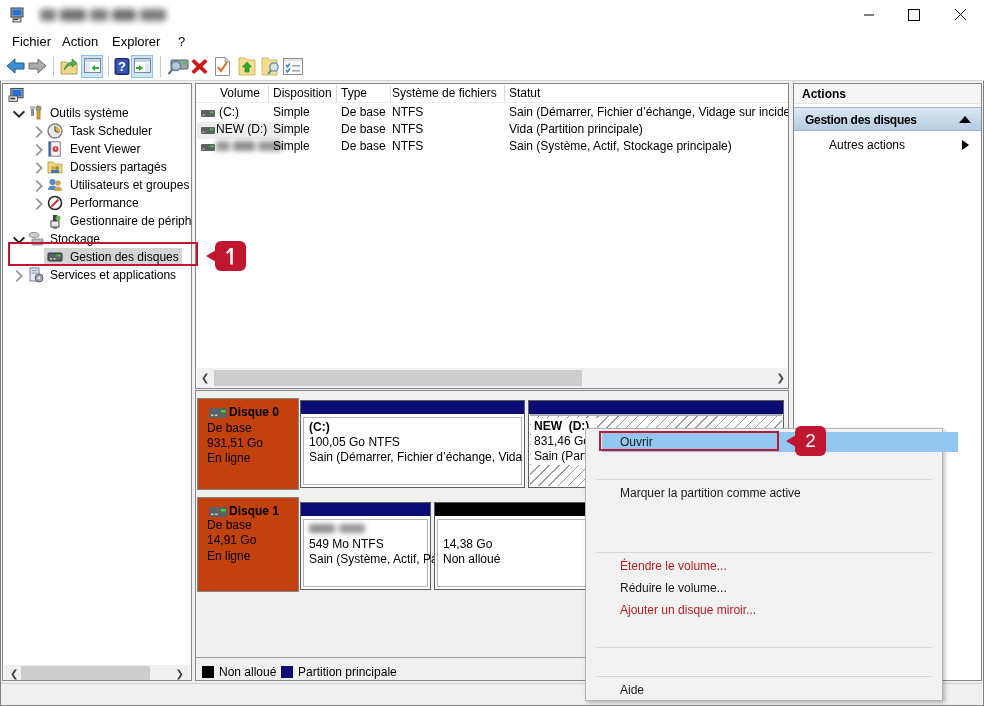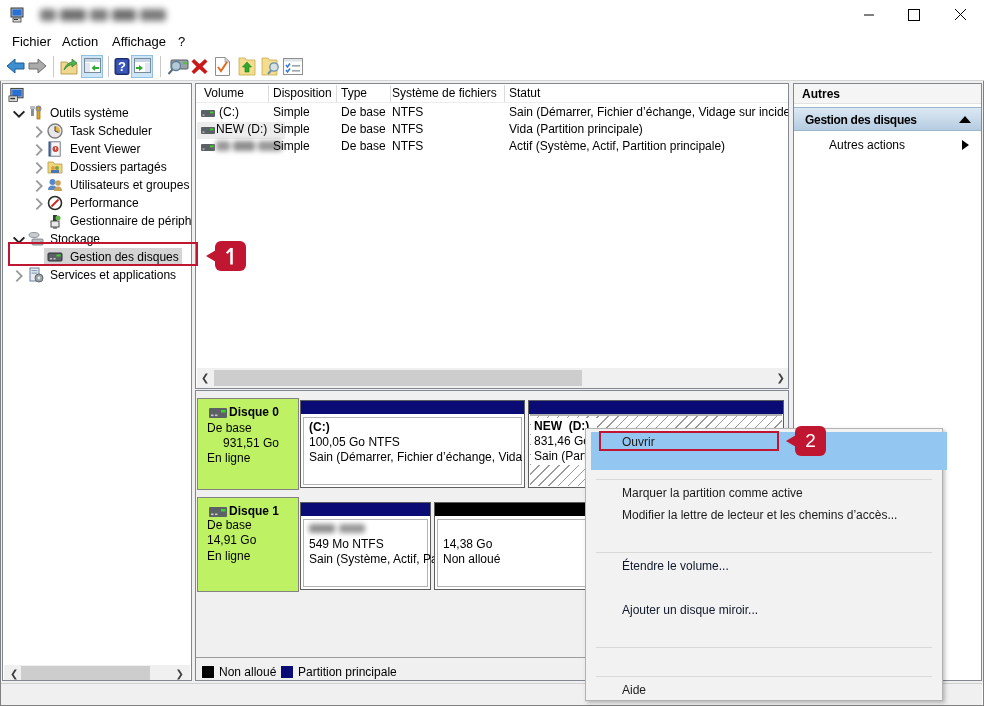--- a/index.html
+++ b/index.html
@@ -29,29 +29,29 @@
 .ticon { position:absolute; top:1px; width:16px; height:16px; }
 
 .vhead { position:absolute; top:0; height:18px; line-height:18px; background:#fff; }
 .vsep { position:absolute; top:1px; height:17px; width:1px; background:#dcdcdc; }
 .vrow { position:absolute; height:17px; line-height:17px; white-space:nowrap; }
 
 .hscroll { position:absolute; background:#f0f0f0; }
 .hthumb { position:absolute; background:#cdcdcd; }
 .sarrow { position:absolute; font-size:10px; color:#404040; line-height:16px; }
 
-.dcell { position:absolute; background:#bef264; border:1px solid #838383; }
+.dcell { position:absolute; background:#c2410c; border:1px solid #838383; }
 .part { position:absolute; background:#fff; border:1px solid #5e5e5e; }
 .band { position:absolute; left:0px; top:0px; right:0px; height:13px; }
 .pinner { position:absolute; left:2px; right:2px; top:16px; bottom:2px; border:1px solid #b4b4b4; }
 .plabel { position:absolute; left:8px; top:19px; line-height:15px; white-space:nowrap; }
 
 #ctxmenu { position:absolute; left:585px; top:428px; width:358px; height:273px; background:#f2f2f2; border:1px solid #b2b2b2; box-shadow:2px 2px 4px rgba(0,0,0,0.25); }
-.mi { position:absolute; left:5px; width:356px; height:38px; line-height:20px; padding-left:31px; color:#1a1a1a; white-space:nowrap; overflow:hidden; }
-.mi.dis { color:#0f172a; }
+.mi { position:absolute; left:16px; width:356px; height:20px; line-height:20px; padding-left:18px; color:#1a1a1a; white-space:nowrap; overflow:hidden; }
+.mi.dis { color:#b91c1c; }
 .msep { position:absolute; left:10px; width:336px; height:1px; background:#d9d9d9; }
 
 .redbox { position:absolute; border:2px solid #c11631; }
 .badge { position:absolute; width:31px; height:30px; background:#c11631; border-radius:6px; color:#fff; font-size:19px; text-align:center; line-height:30px; }
 .badge svg { position:absolute; left:0; top:0; }
 .badge:before { content:""; position:absolute; left:-9px; top:9px; border-style:solid; border-width:6px 10px 6px 0; border-color:transparent #c11631 transparent transparent; }
 
 #act-head { position:absolute; left:0; top:0; width:100%; height:20px; background:#f5f5f5; border-bottom:1px solid #e3e3e3; font-weight:bold; line-height:20px; padding-left:8px; font-size:12px; }
 #act-gd { position:absolute; left:0; top:23px; width:100%; height:24px; background:linear-gradient(#dce8f3,#b5cce1); border-top:1px solid #9fb6ca; border-bottom:1px solid #9fb6ca; font-weight:bold; letter-spacing:-0.3px; line-height:24px; padding-left:11px; font-size:12px; }
 #act-autres { position:absolute; left:0; top:50px; width:100%; height:22px; line-height:22px; padding-left:35px; font-size:12px; }
@@ -80,21 +80,21 @@
     <line x1="7" y1="15" x2="17" y2="15" stroke="#000" stroke-width="1"></line>
     <rect x="51.5" y="9.5" width="11" height="11" fill="none" stroke="#000" stroke-width="1"></rect>
     <line x1="98" y1="9" x2="109" y2="20" stroke="#000" stroke-width="1"></line>
     <line x1="109" y1="9" x2="98" y2="20" stroke="#000" stroke-width="1"></line>
   </svg>
 </div>
 
 <div id="menubar">
   <span style="left:12px">Fichier</span>
   <span style="left:62px">Action</span>
-  <span style="left:112px">Affichage</span>
+  <span style="left:112px">Explorer</span>
   <span style="left:178px">?</span>
 </div>
 
 <div id="toolbar">
 
   <svg class="abs" style="left:6px;top:6px" width="19" height="16" viewBox="0 0 19 16">
     <path d="M9 1 L9 5 L18 5 L18 11 L9 11 L9 15 L1 8 Z" fill="#3e8fd0" stroke="#1d5f96" stroke-width="1"></path>
   </svg>
 
   <svg class="abs" style="left:28px;top:6px" width="19" height="16" viewBox="0 0 19 16">
@@ -283,21 +283,21 @@
 
   <div class="hscroll" style="left:1px;top:581px;width:186px;height:16px">
     <div class="sarrow" style="left:6px;top:1px">❮</div>
     <div class="hthumb" style="left:17px;top:1px;width:129px;height:15px"></div>
     <div class="sarrow" style="right:6px;top:1px">❯</div>
   </div>
 </div>
 
 <div class="panel" id="volpanel">
 
-  <div class="vhead" style="left:8px">Volume</div>
+  <div class="vhead" style="left:24px">Volume</div>
   <div class="vhead" style="left:77px">Disposition</div>
   <div class="vhead" style="left:145px">Type</div>
   <div class="vhead" style="left:196px">Système de fichiers</div>
   <div class="vhead" style="left:313px">Statut</div>
   <div class="vsep" style="left:72px"></div>
   <div class="vsep" style="left:140px"></div>
   <div class="vsep" style="left:194px"></div>
   <div class="vsep" style="left:308px"></div>
   <div style="position:absolute;left:0;top:18px;width:100%;height:1px;background:#ececec"></div>
 
@@ -330,41 +330,41 @@
       <rect x="1.5" y="4.5" width="2" height="1.2" fill="#c9c9c9"></rect>
     </svg>
   <div class="abs" style="left:20px;top:57px;width:68px;height:10px;filter:blur(2.5px)">
     <i style="position:absolute;left:0;top:0;width:14px;height:10px;background:#979797;border-radius:2px"></i>
     <i style="position:absolute;left:17px;top:0;width:22px;height:10px;background:#8d8d8d;border-radius:2px"></i>
     <i style="position:absolute;left:42px;top:0;width:24px;height:10px;background:#979797;border-radius:2px"></i>
   </div>
   <div class="vrow" style="left:77px;top:54px">Simple</div>
   <div class="vrow" style="left:145px;top:54px">De base</div>
   <div class="vrow" style="left:196px;top:54px">NTFS</div>
-  <div class="vrow" style="left:313px;top:54px">Actif (Système, Actif, Partition principale)</div>
+  <div class="vrow" style="left:313px;top:54px">Sain (Système, Actif, Stockage principale)</div>
 
   <div class="hscroll" style="left:1px;top:284px;width:592px;height:20px">
     <div class="sarrow" style="left:4px;top:2px">❮</div>
     <div class="hthumb" style="left:17px;top:2px;width:368px;height:16px"></div>
     <div class="sarrow" style="right:4px;top:2px">❯</div>
   </div>
 </div>
 
 <div class="panel" id="diskpanel">
 
   <div class="dcell" style="left:1px;top:7px;width:102px;height:92px">
     <svg class="abs" style="left:11px;top:9px" width="18" height="11" viewBox="0 0 18 11">
         <rect x="0" y="0" width="18" height="10" rx="1" fill="#5c6166"></rect>
         <rect x="12" y="2" width="4.5" height="2.5" fill="#3fd12f"></rect>
         <rect x="2" y="6.5" width="2.5" height="1.6" fill="#c9c9c9"></rect>
         <rect x="6" y="6.5" width="2.5" height="1.6" fill="#c9c9c9"></rect>
       </svg>
     <div class="abs" style="left:31px;top:6px;font-weight:bold">Disque 0</div>
     <div class="abs" style="left:9px;top:22px">De base</div>
-    <div class="abs" style="left:25px;top:37px">931,51 Go</div>
+    <div class="abs" style="left:9px;top:37px">931,51 Go</div>
     <div class="abs" style="left:9px;top:52px">En ligne</div>
   </div>
   <div class="part" style="left:104px;top:9px;width:225px;height:88px">
     <div class="band" style="background:#0b0b75"></div>
     <div class="pinner"></div>
     <div class="plabel"><b>(C:)</b><br>100,05 Go NTFS<br>Sain (Démarrer, Fichier d’échange, Vida</div>
   </div>
   <div class="part" style="left:332px;top:9px;width:256px;height:88px">
     <div class="band" style="background:#0b0b75"></div>
     <div class="abs" style="left:1px;right:1px;top:13px;height:2px;background:#b0b0b0"></div>
@@ -397,42 +397,42 @@
 
   <div class="abs" style="left:0;top:266px;width:594px;height:23px;background:#f0f0f0;border-top:1px solid #9d9d9d">
     <div class="abs" style="left:6px;top:8px;width:12px;height:12px;background:#000"></div>
     <div class="abs" style="left:23px;top:7px">Non alloué</div>
     <div class="abs" style="left:85px;top:8px;width:12px;height:12px;background:#0b0b75"></div>
     <div class="abs" style="left:102px;top:7px">Partition principale</div>
   </div>
 </div>
 
 <div class="panel" id="actions">
-  <div id="act-head">Autres</div>
+  <div id="act-head">Actions</div>
   <div id="act-gd">Gestion des disques
     <svg class="abs" style="right:10px;top:8px" width="12" height="8">
         <polygon points="6,0 12,7 0,7" fill="#000"></polygon>
       </svg>
   </div>
   <div id="act-autres">Autres actions
     <svg class="abs" style="right:12px;top:6px" width="7" height="10">
         <polygon points="0,0 7,5 0,10" fill="#000"></polygon>
       </svg>
   </div>
 </div>
 
 <div id="statusbar"></div>
 
 <div id="ctxmenu">
   <div class="mi" style="top:3px;background:#93c7f1">Ouvrir</div>
   <div class="msep" style="top:50px"></div>
   <div class="mi" style="top:54px">Marquer la partition comme active</div>
-  <div class="mi" style="top:76px">Modifier la lettre de lecteur et les chemins d’accès...</div>
   <div class="msep" style="top:123px"></div>
   <div class="mi dis" style="top:127px">Étendre le volume...</div>
+  <div class="mi" style="top:149px">Réduire le volume...</div>
   <div class="mi dis" style="top:171px">Ajouter un disque miroir...</div>
   <div class="msep" style="top:218px"></div>
   <div class="msep" style="top:247px"></div>
   <div class="mi" style="top:251px">Aide</div>
 </div>
 
 <div class="redbox" style="left:8px;top:242px;width:190px;height:24px"></div>
 <div class="badge" style="left:215px;top:241px">
     <svg width="31" height="30" viewBox="0 0 31 30">
       <path d="M16.5 7 V23.5" stroke="#fff" stroke-width="2.6" fill="none"></path>

